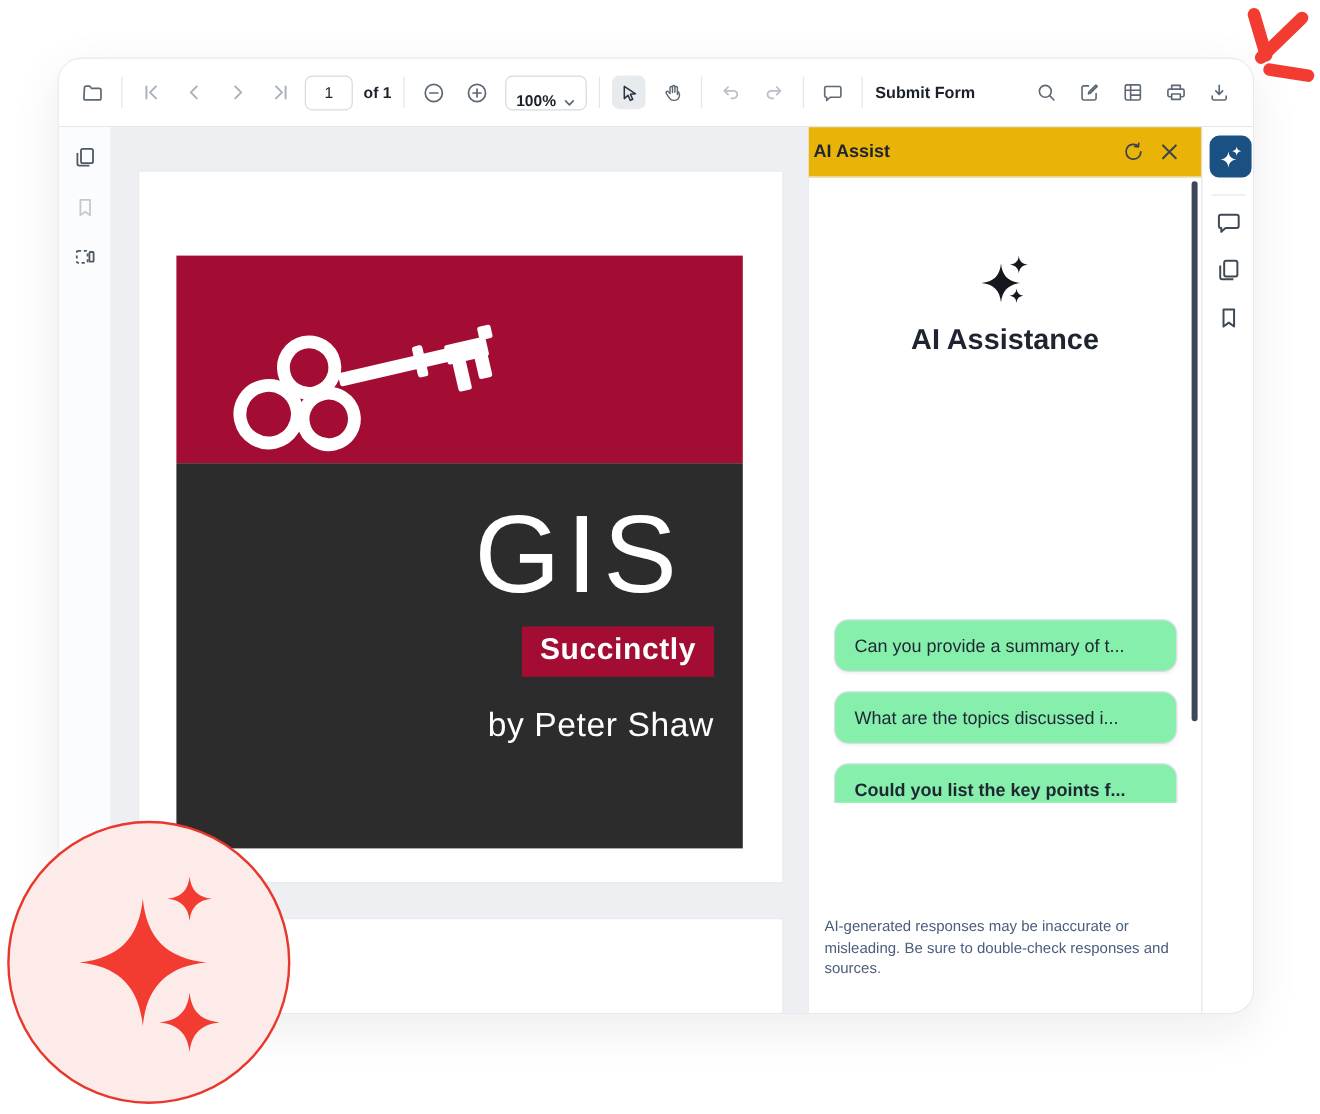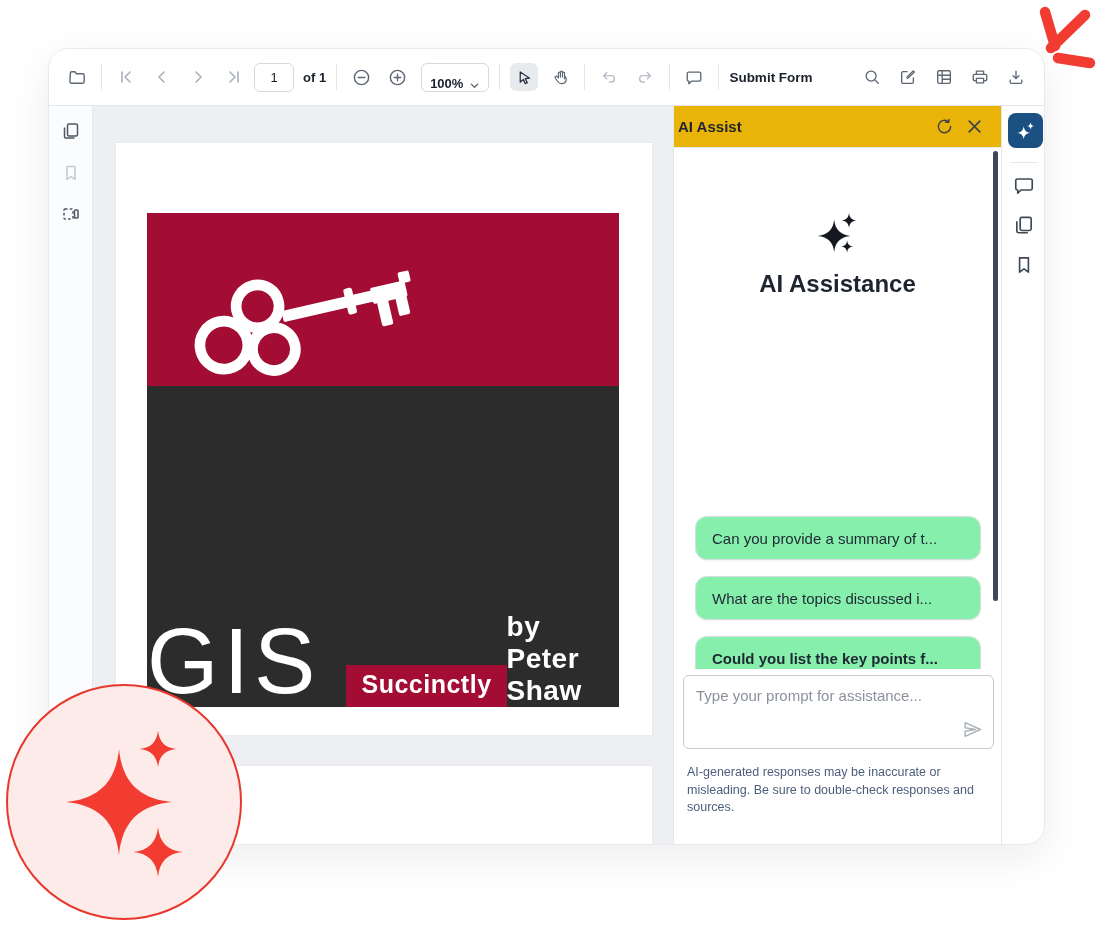--- a/index.html
+++ b/index.html
@@ -37,24 +37,24 @@
   .rail-icon.dim{ color:#c3c9d0; }
 
   
   .viewer{ position:absolute; left:44px; top:57px; width:580px; height:740px; background:#edeff2; }
   .page{ position:absolute; left:23px; width:536px; background:#fff; box-shadow:0 0 0 1px #e8eaee; }
   .page-1{ top:37px; height:592px; }
   .page-2{ top:660px; height:92px; }
   .cover{ position:absolute; left:31px; top:70px; width:472px; height:494px; }
   .cover-red{ position:absolute; left:0; top:0; width:100%; height:173px; background:#a30d33; overflow:hidden; }
   .cover-dark{ position:absolute; left:0; top:173px; width:100%; height:321px; background:#2d2c2c;
-    display:flex; flex-direction:row; align-items:flex-end; padding:30px 24px 0 0; }
+    display:flex; flex-direction:column; align-items:flex-end; padding:30px 24px 0 0; }
   .gis-title{ font-size:92px; font-weight:200; color:#ffffff; line-height:1; letter-spacing:5px; margin-right:26px; }
   .series-box{ background:#a30d33; color:#fff; font-size:25px; font-weight:700; padding:5px 15px 8px 15px; margin-top:14px; letter-spacing:.5px; }
-  .author{ color:#fff; font-size:28px; font-weight:700; margin-top:4px; letter-spacing:.5px; }
+  .author{ color:#fff; font-size:28px; font-weight:400; margin-top:24px; letter-spacing:.5px; }
 
   
   .ai-panel{ position:absolute; left:624px; top:57px; width:328px; height:740px; background:#fff;
     border-left:1px solid #e4e7ea; }
   .panel-header{ position:absolute; left:0; top:0; width:100%; height:42px; display:flex; align-items:center;
     padding:0 12px 0 4px; border-bottom:1px solid #e9ebee; background:#eab308; z-index:3;justify-content:space-between; }
   .panel-title{ font-size:15px; font-weight:700; color:#1d2433; }
   .hdr-spacer{ flex:1; }
   .hdr-btn{ width:30px; height:30px; display:flex; align-items:center; justify-content:center; color:#3b434e; cursor:pointer; }
   .panel-body{ position:absolute; left:0; top:42px; width:100%; height:698px; overflow:hidden; }
@@ -284,26 +284,20 @@
         <use href="#sparkle" transform="translate(35.5,11) scale(0.155)"></use>
         <use href="#sparkle" transform="translate(33.5,38) scale(0.125)"></use>
       </svg>
       <div class="ai-heading">AI Assistance</div>
 
       <div class="pill pill-1">Can you provide a summary of t...</div>
       <div class="pill pill-2">What are the topics discussed i...</div>
       <div class="pill pill-3">Could you list the key points f...</div>
 
       <div class="input-section">
-        <div class="prompt-box">
-          <textarea placeholder="Type your prompt for assistance..." style=""></textarea>
-          <svg class="send-icon" width="21" height="21" viewBox="0 0 20 20" fill="none" stroke="currentColor" stroke-width="1.4" stroke-linejoin="round">
-              <path d="M3 16.5 L17.5 10 L3 3.5 L3 8.3 L12.5 10 L3 11.7 Z"></path>
-            </svg>
-        </div>
         <div class="disclaimer">AI-generated responses may be inaccurate or misleading. Be sure to double-check responses and sources.</div>
       </div>
       <div class="panel-scrollbar"></div>
     </div>
   </div>
 
   <div class="right-rail">
     <div class="ai-fab">
       <svg width="22" height="22" viewBox="0 0 48 48" fill="currentColor">
         <use href="#sparkle" transform="translate(19,28) scale(0.30)"></use>

